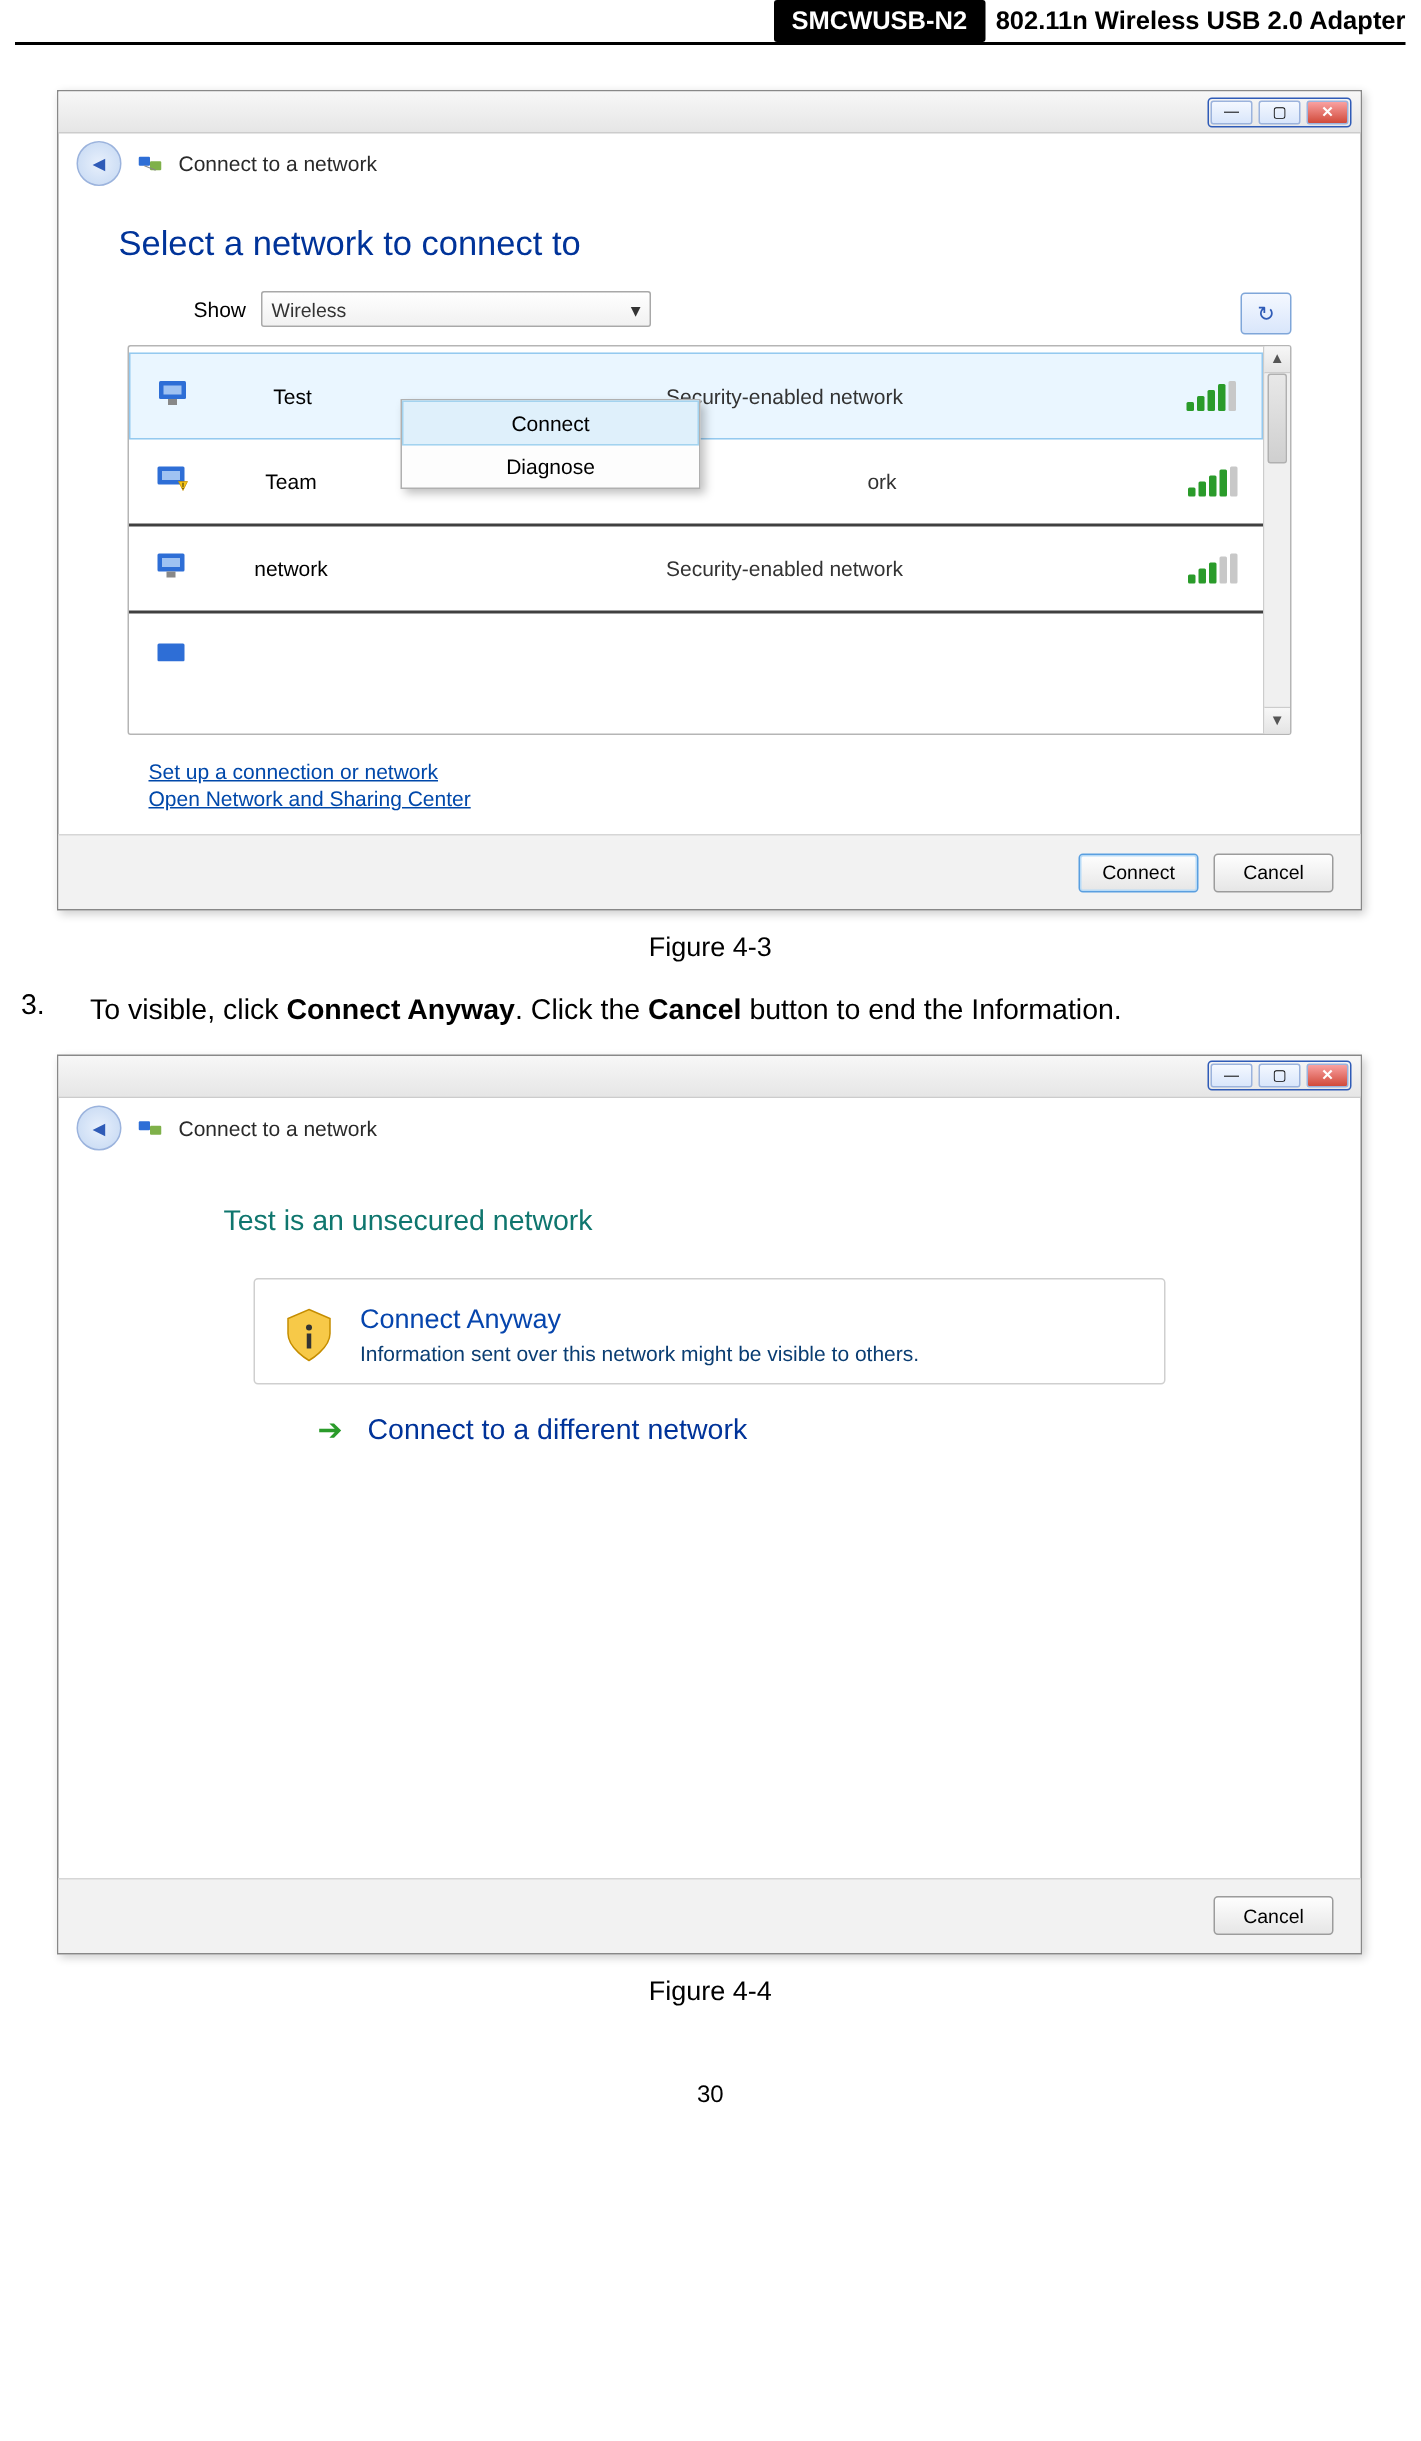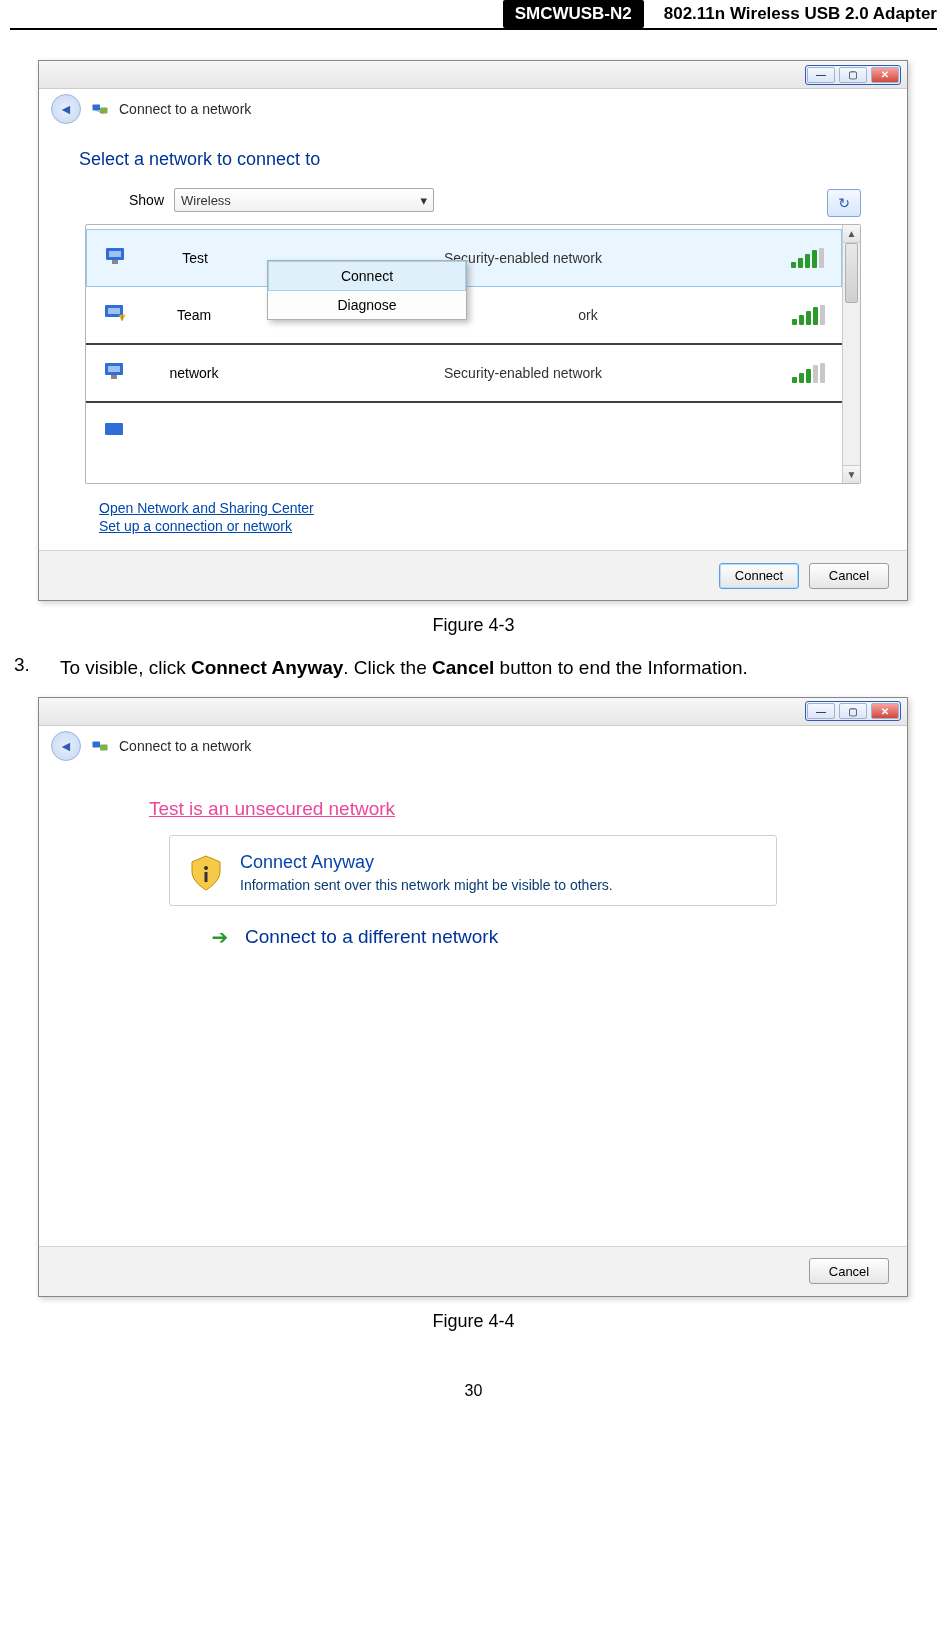--- a/index.html
+++ b/index.html
@@ -21,21 +21,21 @@
     margin-bottom: 6px;
     padding-bottom: 0;
   }
   .header-box {
     background: #000;
     color: #fff;
     font-weight: bold;
     padding: 4px 12px;
     font-size: 17px;
     border-radius: 2px;
-    margin-right: 20px;
+    margin-right: 7px;
   }
   .header-title {
     font-weight: bold;
     font-size: 17px;
     padding: 4px 0;
   }
   .figure-wrap {
     margin: 30px 0 0 28px;
     width: 870px;
     border: 1px solid #888;
@@ -89,21 +89,21 @@
   .net-icon {
     width:18px; height:18px;
     display:inline-block;
   }
   .net-icon svg{ width:100%; height:100%; }
   .address-text { font-size:14px; color:#2a2a2a; }
   .inner-panel {
     padding: 10px 30px 14px 30px;
   }
   .sel-title {
-    color:#003399; font-size:18px;
+    color:#003399; font-size:23px;
     margin: 10px 0 18px 10px;
   }
   .row-show {
     display:flex; align-items:center; gap:10px;
     margin: 0 0 6px 60px;
   }
   .label14 { font-size:14px; }
   .combo {
     width:260px; height:24px;
     border:1px solid #a8a8a8;
@@ -206,23 +206,22 @@
     padding-left: 4px;
   }
   .step-num { width:28px; }
   .step-text { flex:1; line-height:1.5; }
   .bold { font-weight:bold; }
   .panel2-body {
     padding: 14px 30px 10px 30px;
     min-height:480px;
   }
   .unsec-title {
-    color:#ec4899; font-size:19px;
-    margin: 18px 0 15px 80px;
-    text-decoration: underline;
+    color:#0f766e; font-size:19px;
+    margin: 18px 0 26px 80px;
   }
   .anyway-box {
     border:1px solid #cfcfcf;
     border-radius:3px;
     margin: 0 100px 20px 100px;
     padding:16px 16px 12px 16px;
     display:flex; gap:14px;
     background:#fff;
   }
   .warn-icon { width:40px; height:40px; flex-shrink:0; }
@@ -368,22 +367,22 @@
         <div class="scrollbar">
           <div class="scroll-arrow">▲</div>
           <div class="scroll-track">
             <div class="scroll-thumb"></div>
           </div>
           <div class="scroll-arrow bottom">▼</div>
         </div>
       </div>
 
       <div class="links-block">
+        <a class="link">Set up a connection or network</a>
         <a class="link">Open Network and Sharing Center</a>
-        <a class="link">Set up a connection or network</a>
       </div>
     </div>
 
     <div class="dlg-footer">
       <div class="btn default">Connect</div>
       <div class="btn">Cancel</div>
     </div>
   </div>
 
   <div class="caption">Figure 4-3</div>

